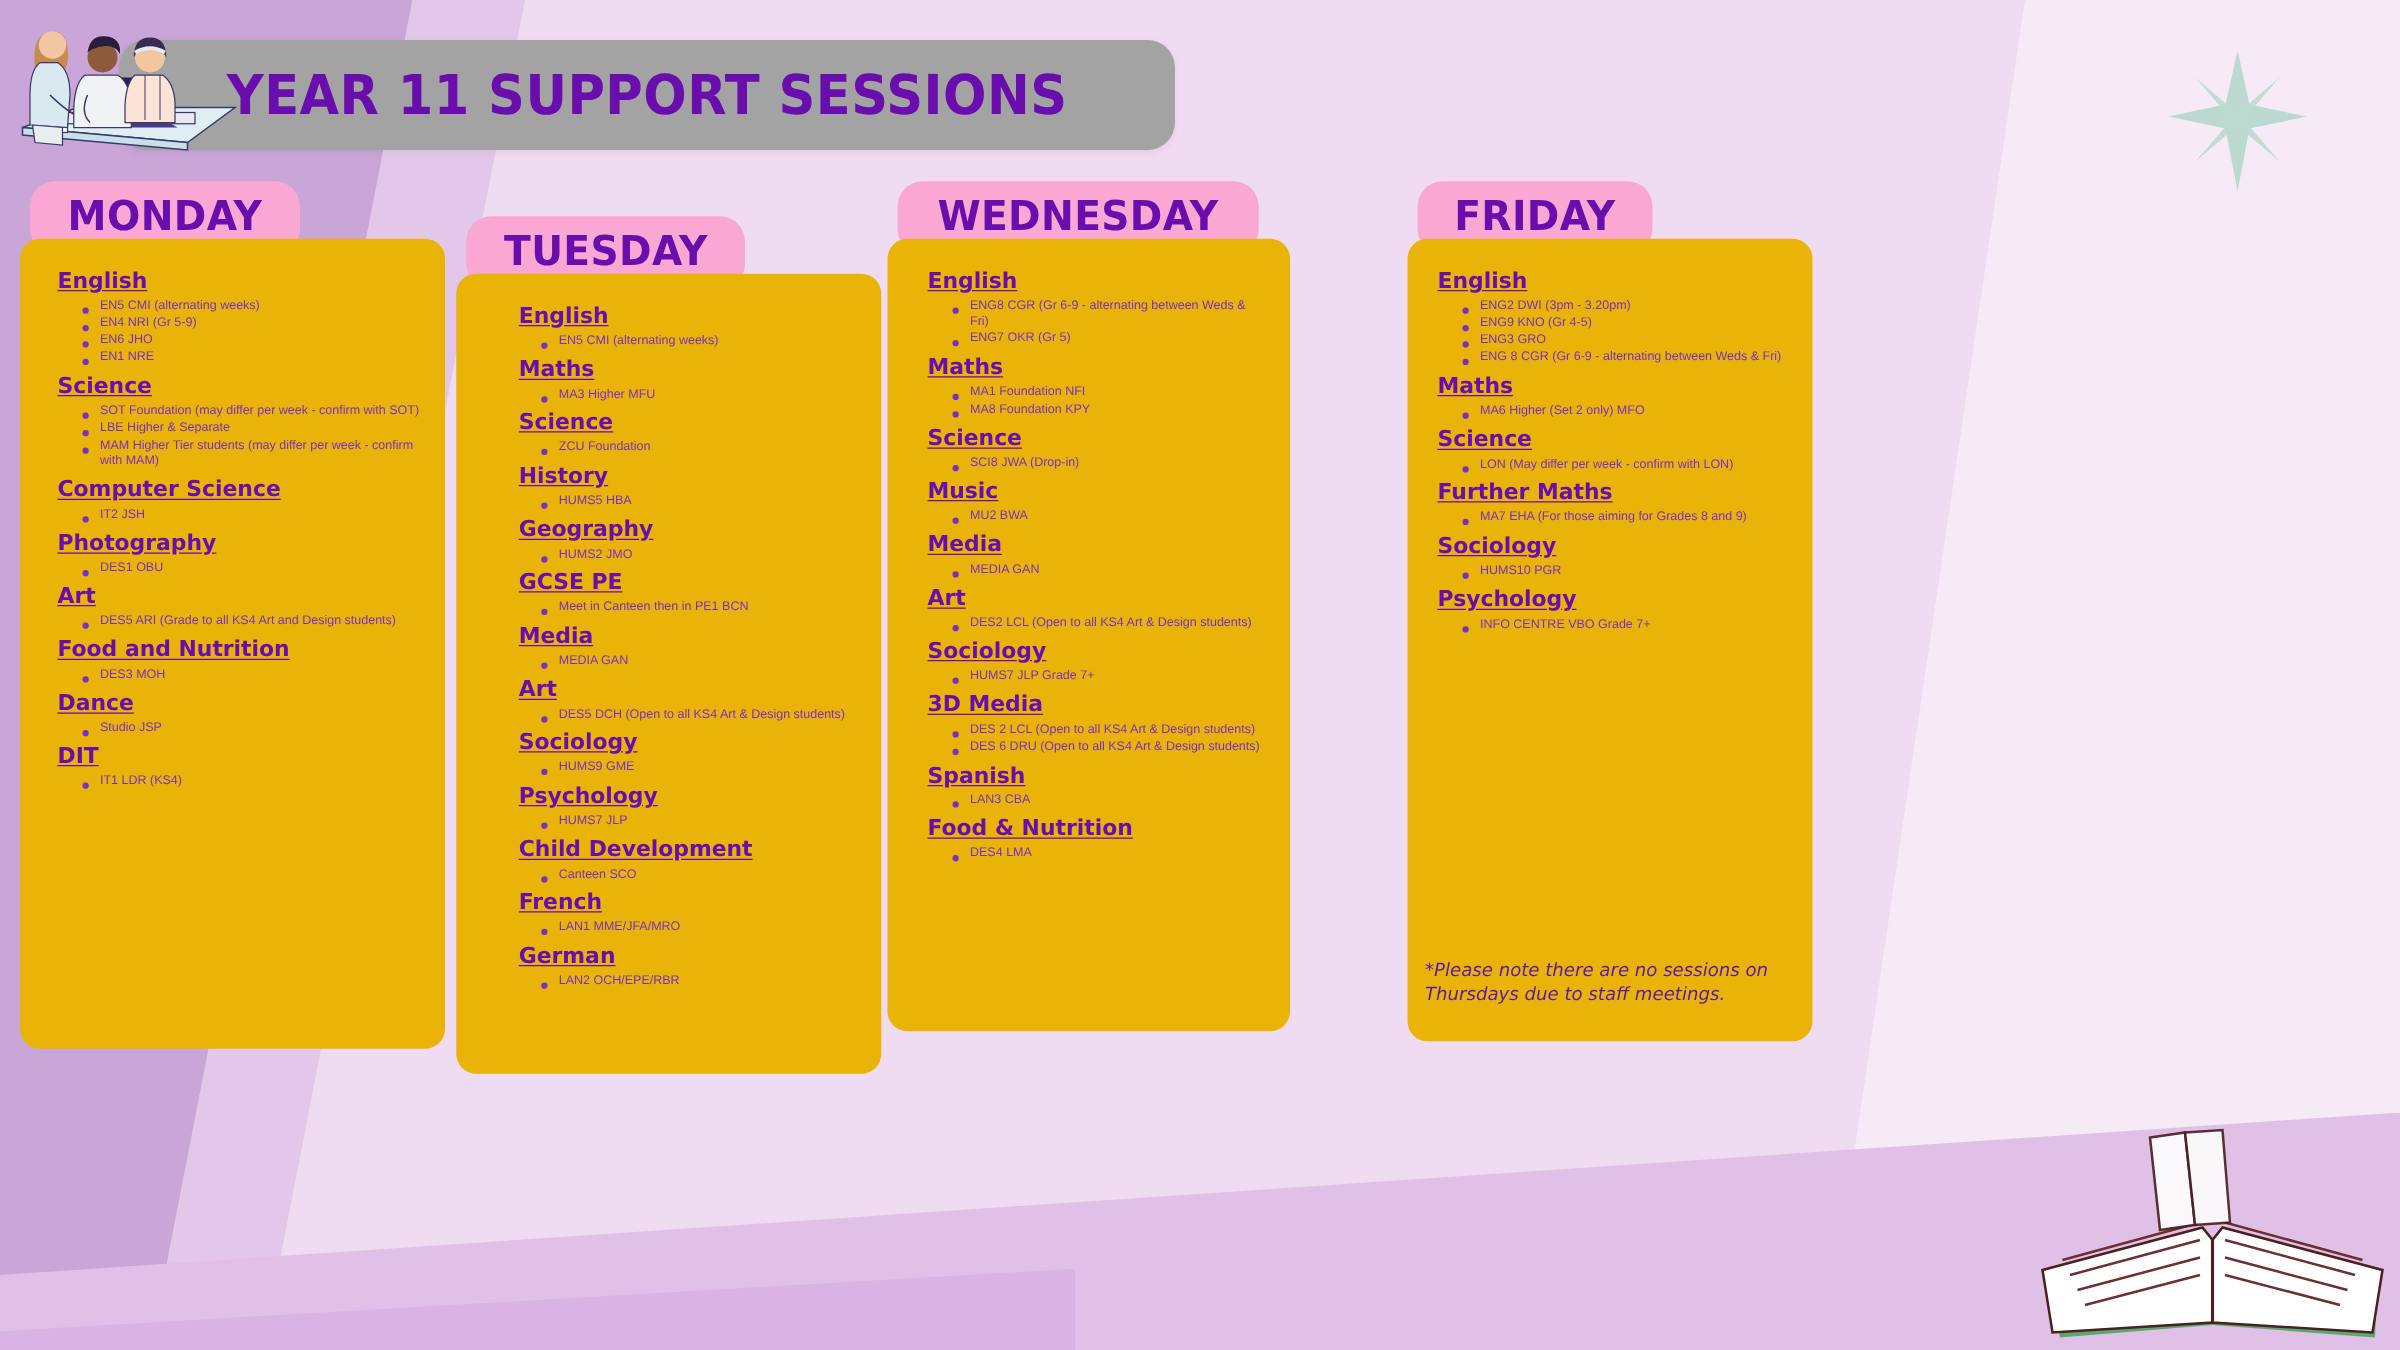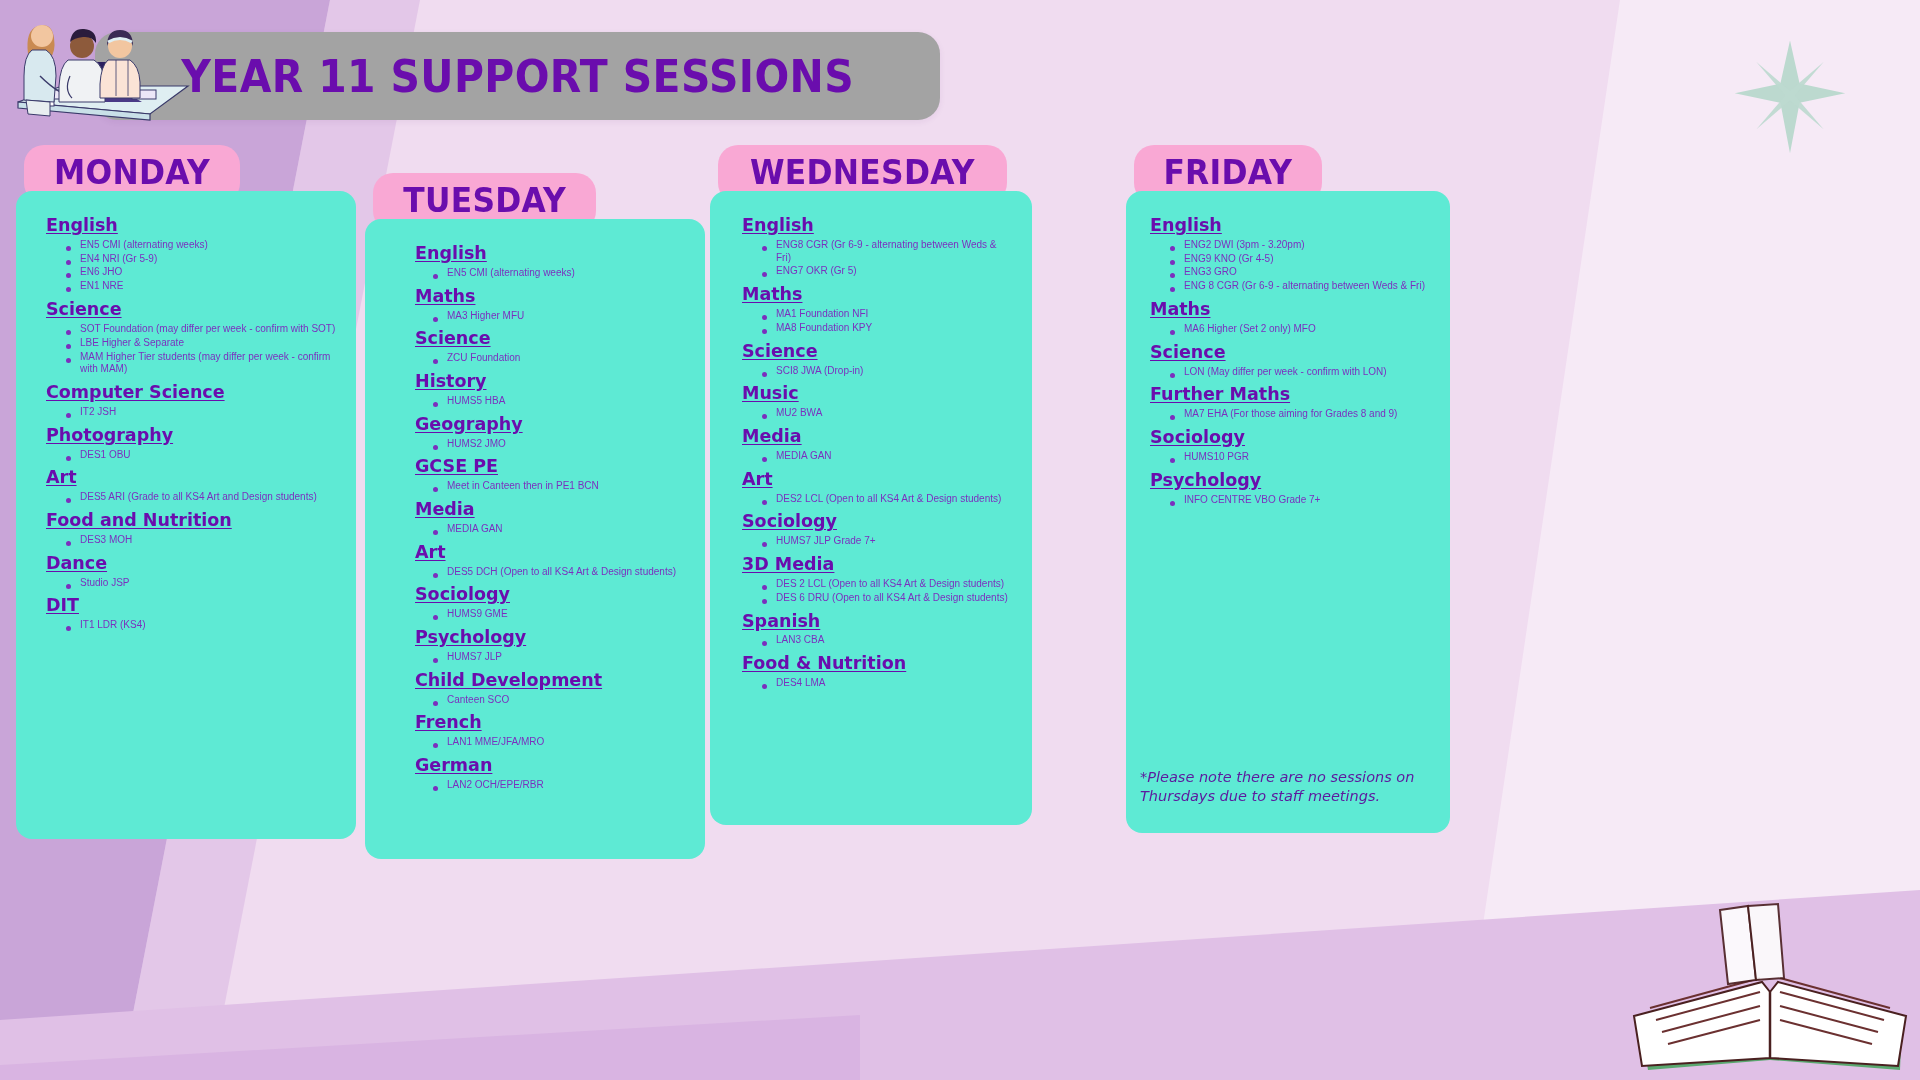--- a/index.html
+++ b/index.html
@@ -72,21 +72,21 @@
     padding:8px 26px 11px 26px;
     margin-left:8px;
   }
   .day-tab-label{
     font-family:"DejaVu Sans", sans-serif;
     font-weight:bold;font-size:33px;color:#6a0dad;
     letter-spacing:.3px;transform:scaleX(.95);display:inline-block;
   }
   .day-card{
     margin-top:-12px;
-    background:#5eead4;
+    background:#eab308;
     border-radius:16px;
     padding:18px 16px 20px 16px;
     position:relative;
   }
   .c0 .day-card{height:610px;width:308px;}
   .c1 .day-card{height:602px;width:308px;}
   .c2 .day-card{height:596px;width:292px;padding-left:16px;padding-right:14px;}
   .c3 .day-card{height:604px;width:292px;}
 
   .subject{

